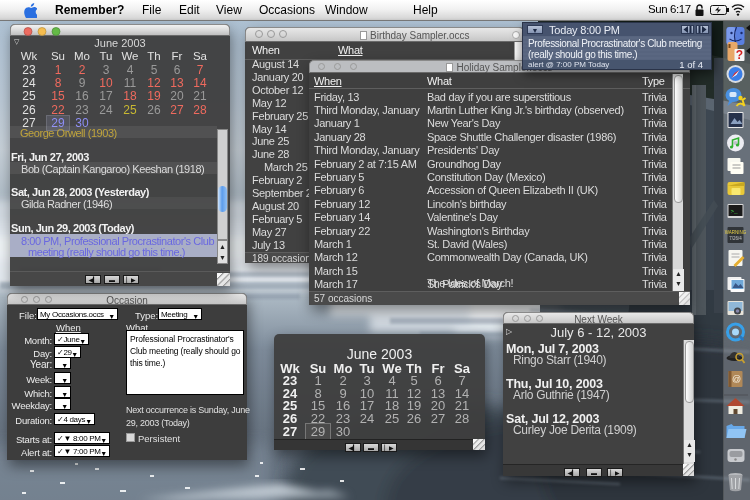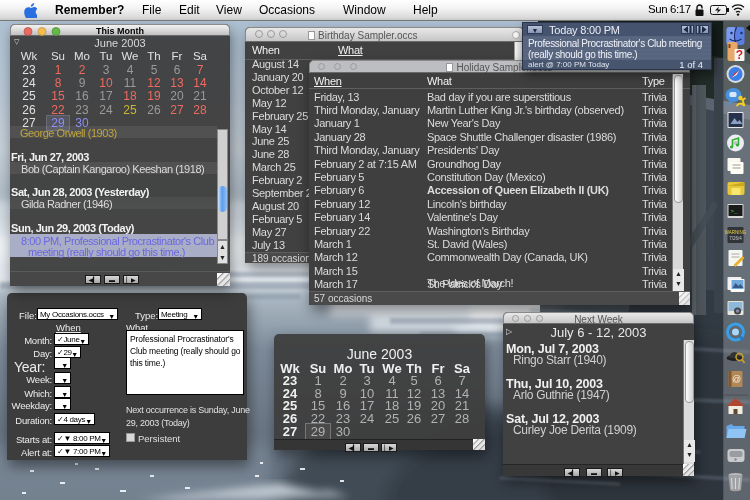--- a/index.html
+++ b/index.html
@@ -232,21 +232,21 @@
 
 <div id="menubar" class="abs">
   <svg class="abs" style="left:24px; top:3px;" width="13" height="15" viewBox="0 0 13 15">
     <path d="M9.3 2.6 C9.9 1.9 10.3 1 10.2 0 C9.3 0.1 8.3 0.6 7.7 1.3 C7.1 2 6.7 2.9 6.8 3.8 C7.8 3.9 8.7 3.3 9.3 2.6 Z M10.4 4.1 C9 4 7.8 4.9 7.2 4.9 C6.5 4.9 5.5 4.2 4.4 4.2 C3 4.2 1.6 5 0.9 6.3 C-0.6 8.9 0.5 12.8 2 14.9 C2.7 15.9 3.5 17 4.7 17 C5.8 16.9 6.2 16.3 7.5 16.3 C8.8 16.3 9.2 17 10.3 16.9 C11.5 16.9 12.2 15.9 12.9 14.9 C13.7 13.7 14 12.6 14 12.5 C14 12.5 11.8 11.6 11.7 9.1 C11.7 7 13.4 6 13.5 5.9 C12.5 4.5 11.1 4.1 10.4 4.1 Z" fill="#2a6fe0"></path>
   </svg>
   <span class="mi" style="left:55px; font-weight:bold;">Remember?</span>
   <span class="mi" style="left:142px;">File</span>
   <span class="mi" style="left:179px;">Edit</span>
   <span class="mi" style="left:216px;">View</span>
   <span class="mi" style="left:259px;">Occasions</span>
-  <span class="mi" style="left:343px;">Window</span>
+  <span class="mi" style="left:325px;">Window</span>
   <span class="mi" style="left:413px;">Help</span>
   <span class="mi" style="left:648px; letter-spacing:-0.4px; font-size:11.5px;">Sun 6:17</span>
 
   <svg class="abs" style="left:694px; top:4px;" width="11" height="13" viewBox="0 0 11 13">
     <rect x="1.5" y="5.5" width="8" height="6.5" rx="1" fill="#111"></rect>
     <path d="M3 6 V3.5 A2.5 2.5 0 0 1 8 3.5 V4.5" fill="none" stroke="#111" stroke-width="1.4"></path>
   </svg>
 
   <svg class="abs" style="left:710px; top:5px;" width="19" height="10" viewBox="0 0 19 10">
     <rect x="0.5" y="0.5" width="16" height="9" rx="2" fill="none" stroke="#111"></rect>
@@ -262,42 +262,42 @@
     </g>
     <circle cx="7" cy="10.6" r="1.2" fill="#111"></circle>
   </svg>
 </div>
 
 <div class="win" id="w-bday" style="left:245px; top:27px; width:279px; height:236px; background:#414141; z-index:10;">
   <div class="tbar inactive" style="height:15px;">
     <span class="lt ring" style="left:9px;"></span>
     <span class="lt ring" style="left:21px;"></span>
     <span class="lt ring" style="left:33px;"></span>
-    <span class="ttl dim" style="top:2px; font-size:10px; text-align:left; padding-left:62px;"><span style="display:inline-block;width:7px;height:9px;background:#fff;border:1px solid #999;vertical-align:-1px;margin-right:3px;"></span>Birthday Sampler.occs</span>
+    <span class="ttl dim" style="top:2px; font-size:10px; text-align:left; padding-left:114px;"><span style="display:inline-block;width:7px;height:9px;background:#fff;border:1px solid #999;vertical-align:-1px;margin-right:3px;"></span>Birthday Sampler.occs</span>
     <span class="abs" style="left:266px; top:3px; width:8px; height:8px; border-radius:50%; background:#f8f8f8; border:1px solid #aaa;"></span>
   </div>
   <div class="abs tbl" style="left:0; top:15px; width:279px;">
     <div class="abs" style="left:7px; top:2px; color:#f2f2f2;">When</div>
     <div class="abs" style="left:93px; top:2px; color:#f2f2f2; text-decoration:underline;">What</div>
     <div class="abs" style="left:0; top:17px; width:269px; border-top:1px solid #5e5e5e;"></div>
   </div>
 
   <div class="abs" style="left:269px; top:15px; width:10px; height:221px; background:linear-gradient(90deg,#f6f6f6,#dcdcdc); border-left:1px solid #9a9a9a;"></div>
   <div id="bdayrows" class="abs tbl" style="left:0; top:31px; width:269px;">
       <div class="abs" style="left:7px; top:0px;">August 14</div>
       <div class="abs" style="left:93px; top:0px;">Gary Larson (1950)</div>
       <div class="abs" style="left:7px; top:12.9px;">January 20</div>
       <div class="abs" style="left:93px; top:12.9px;">George Burns (1896)</div>
       <div class="abs" style="left:7px; top:25.8px;">October 12</div>
       <div class="abs" style="left:7px; top:38.7px;">May 12</div>
       <div class="abs" style="left:7px; top:51.6px;">February 25</div>
       <div class="abs" style="left:7px; top:64.5px;">May 14</div>
       <div class="abs" style="left:7px; top:77.4px;">June 25</div>
       <div class="abs" style="left:7px; top:90.3px;">June 28</div>
-      <div class="abs" style="left:7px; top:103.2px;">March 25</div>
+      <div class="abs" style="left:19px; top:103.2px;">March 25</div>
       <div class="abs" style="left:7px; top:116.10000000000001px;">February 2</div>
       <div class="abs" style="left:7px; top:129px;">September 2</div>
       <div class="abs" style="left:7px; top:141.9px;">August 20</div>
       <div class="abs" style="left:7px; top:154.8px;">February 5</div>
       <div class="abs" style="left:7px; top:167.70000000000002px;">May 27</div>
       <div class="abs" style="left:7px; top:180.6px;">July 13</div>
     </div>
   <div class="abs" style="left:0; top:225px; width:269px; height:11px; background:#4a4a4a; border-top:1px solid #5e5e5e; color:#d8d8d8; font-size:10px; line-height:11px; padding-left:7px;">189 occasions</div>
 </div>
 
@@ -330,21 +330,21 @@
       <div class="abs" style="left:5px; top:53.6px; white-space:nowrap;">Third Monday, January</div>
       <div class="abs" style="left:118px; top:53.6px; white-space:nowrap;">Presidents' Day</div>
       <div class="abs" style="left:333px; top:53.6px;">Trivia</div>
       <div class="abs" style="left:5px; top:67px; white-space:nowrap;">February 2 at 7:15 AM</div>
       <div class="abs" style="left:118px; top:67px; white-space:nowrap;">Groundhog Day</div>
       <div class="abs" style="left:333px; top:67px;">Trivia</div>
       <div class="abs" style="left:5px; top:80.4px; white-space:nowrap;">February 5</div>
       <div class="abs" style="left:118px; top:80.4px; white-space:nowrap;">Constitution Day (Mexico)</div>
       <div class="abs" style="left:333px; top:80.4px;">Trivia</div>
       <div class="abs" style="left:5px; top:93.8px; white-space:nowrap;">February 6</div>
-      <div class="abs" style="left:118px; top:93.8px; white-space:nowrap;font-weight:bold;">Accession of Queen Elizabeth II (UK)</div>
+      <div class="abs" style="left:118px; top:93.8px; white-space:nowrap;">Accession of Queen Elizabeth II (UK)</div>
       <div class="abs" style="left:333px; top:93.8px;">Trivia</div>
       <div class="abs" style="left:5px; top:107.2px; white-space:nowrap;">February 12</div>
       <div class="abs" style="left:118px; top:107.2px; white-space:nowrap;">Lincoln's birthday</div>
       <div class="abs" style="left:333px; top:107.2px;">Trivia</div>
       <div class="abs" style="left:5px; top:120.60000000000001px; white-space:nowrap;">February 14</div>
       <div class="abs" style="left:118px; top:120.60000000000001px; white-space:nowrap;">Valentine's Day</div>
       <div class="abs" style="left:333px; top:120.60000000000001px;">Trivia</div>
       <div class="abs" style="left:5px; top:134px; white-space:nowrap;">February 22</div>
       <div class="abs" style="left:118px; top:134px; white-space:nowrap;">Washington's Birthday</div>
       <div class="abs" style="left:333px; top:134px;">Trivia</div>
@@ -392,21 +392,20 @@
   <div class="abs" style="right:8px; top:36px; font-size:9.5px; color:#e8ecf4;">1 of 4</div>
 </div>
 
 <div class="win" id="w-month2" style="left:10px; top:24px; width:220px; height:262px; background:rgba(62,62,62,0.96); z-index:40;">
   <div class="tbar" style="height:12px;">
     <svg class="abs" style="left:12px; top:2px;" width="44" height="9" viewBox="0 0 44 9">
       <circle cx="5" cy="4.5" r="4" fill="#ec6b60" stroke="#b04a42" stroke-width="0.7"></circle>
       <circle cx="19" cy="4.5" r="4" fill="#f5bd4f" stroke="#b8913c" stroke-width="0.7"></circle>
       <circle cx="33" cy="4.5" r="4" fill="#64ba46" stroke="#4a8a38" stroke-width="0.7"></circle>
     </svg>
-    <span class="ttl" style="top:1px; font-size:9px;">This Month</span>
   </div>
   <div class="abs" style="left:4px; top:14px; color:#ddd; font-size:7px;">▽</div>
   <div class="abs" style="left:0; top:13px; width:220px; text-align:center; color:#d8d8d8; font-size:11px;">June 2003</div>
   <div id="mcal" class="abs" style="left:0; top:26px; width:220px;">
       <div class="abs" style="left:7px; top:0px; width:24px; text-align:center; color:#e2e2e2; font-size:11.5px;">Wk</div>
       <div class="abs" style="left:36px; top:0px; width:24px; text-align:center; color:#e2e2e2; font-size:11.5px;">Su</div>
       <div class="abs" style="left:60px; top:0px; width:24px; text-align:center; color:#e2e2e2; font-size:11.5px;">Mo</div>
       <div class="abs" style="left:84px; top:0px; width:24px; text-align:center; color:#e2e2e2; font-size:11.5px;">Tu</div>
       <div class="abs" style="left:108px; top:0px; width:24px; text-align:center; color:#e2e2e2; font-size:11.5px;">We</div>
       <div class="abs" style="left:132px; top:0px; width:24px; text-align:center; color:#e2e2e2; font-size:11.5px;">Th</div>
@@ -470,32 +469,38 @@
 
   <div class="abs" style="left:0; top:247px; width:220px; height:15px; background:#474747; border-top:1px solid #5a5a5a;">
     <div class="abs mbtn" style="left: 75px; top: 3px; width: 16px; height: 9px; background: linear-gradient(rgb(216, 216, 216), rgb(168, 168, 168)); border: 1px solid rgb(26, 26, 26); font-size: 6px; line-height: 8px; text-align: center; color: rgb(17, 17, 17);">◀▎</div>
     <div class="abs mbtn" style="left: 94px; top: 3px; width: 16px; height: 9px; background: linear-gradient(rgb(216, 216, 216), rgb(168, 168, 168)); border: 1px solid rgb(26, 26, 26); font-size: 6px; line-height: 8px; text-align: center; color: rgb(17, 17, 17);">▬</div>
     <div class="abs mbtn" style="left: 113px; top: 3px; width: 16px; height: 9px; background: linear-gradient(rgb(216, 216, 216), rgb(168, 168, 168)); border: 1px solid rgb(26, 26, 26); font-size: 6px; line-height: 8px; text-align: center; color: rgb(17, 17, 17);">▏▶</div>
   </div>
   <div class="abs" style="left:207px; top:249px; width:13px; height:13px; background:linear-gradient(135deg,#f8f8f8 20%,#999 23%,#f0f0f0 32%,#ececec 45%,#999 48%,#e8e8e8 58%,#e2e2e2 70%,#999 73%,#dcdcdc 82%);"></div>
 </div>
 
 <div class="win" id="w-occ" style="left:7px; top:293px; width:240px; height:167px; background:#3d3d3d; z-index:30;">
+  <div class="tbar inactive" style="height:12px;">
+    <span class="lt ring" style="left:13px; width:7px; height:7px;"></span>
+    <span class="lt ring" style="left:25px; width:7px; height:7px;"></span>
+    <span class="lt ring" style="left:37px; width:7px; height:7px;"></span>
+    <span class="ttl dim" style="top:1px; font-size:10px;">Occasion</span>
+  </div>
   <div id="occbody" style="position: absolute; left: 0px; top: 0px; width: 240px; height: 167px;">
       <div class="abs" style="left:12px; top:17px; color:#ececec; font-size:9.5px;">File:</div>
       <div class="dd" style="left:30px; top:15px; width:81px; height:12px; padding:1px 9px 0 2px;">My Occasions.occs<span class="arr">▼</span></div>
       <div class="abs" style="left:128px; top:17px; color:#ececec; font-size:9.5px;">Type:</div>
       <div class="dd" style="left:151px; top:15px; width:44px; height:12px; padding:1px 9px 0 2px;">Meeting<span class="arr">▼</span></div>
       <div class="abs" style="left:49px; top:29px; color:#ececec; font-size:9.5px; text-decoration:underline;">When</div>
       <div class="abs" style="left:119px; top:29px; color:#ececec; font-size:9.5px; text-decoration:underline;">What</div>
       <div class="abs" style="left:0; width:45px; top:42px; color:#ececec; font-size:9.5px; letter-spacing:-0.2px; text-align:right; white-space:nowrap;">Month:</div>
       <div class="dd" style="left:47px; top:40px; width:35px; height:12px; padding:1px 9px 0 2px;">✓June<span class="arr">▼</span></div>
       <div class="abs" style="left:0; width:45px; top:55px; color:#ececec; font-size:9.5px; letter-spacing:-0.2px; text-align:right; white-space:nowrap;">Day:</div>
       <div class="dd" style="left:47px; top:53px; width:27px; height:12px; padding:1px 9px 0 2px;">✓29<span class="arr">▼</span></div>
-      <div class="abs" style="left:0; width:45px; top:66px; color:#ececec; font-size:14px; letter-spacing:-0.2px; text-align:center; white-space:nowrap;">Year:</div>
+      <div class="abs" style="left:0; width:45px; top:66px; color:#ececec; font-size:10px; letter-spacing:-0.2px; text-align:right; white-space:nowrap;">Year:</div>
       <div class="dd" style="left:47px; top:64px; width:17px; height:12px; padding:1px 9px 0 2px;">
         <span class="arr">▼</span>
       </div>
       <div class="abs" style="left:0; width:45px; top:81px; color:#ececec; font-size:9.5px; letter-spacing:-0.2px; text-align:right; white-space:nowrap;">Week:</div>
       <div class="dd" style="left:47px; top:79px; width:17px; height:12px; padding:1px 9px 0 2px;">
         <span class="arr">▼</span>
       </div>
       <div class="abs" style="left:0; width:45px; top:95px; color:#ececec; font-size:9.5px; letter-spacing:-0.2px; text-align:right; white-space:nowrap;">Which:</div>
       <div class="dd" style="left:47px; top:93px; width:17px; height:12px; padding:1px 9px 0 2px;">
         <span class="arr">▼</span>

